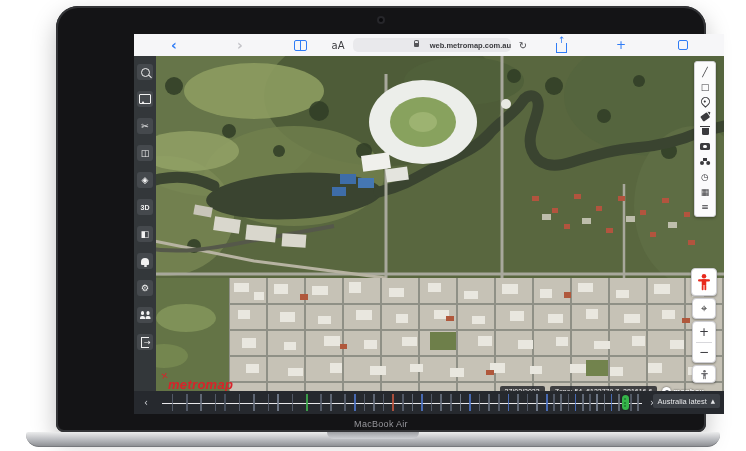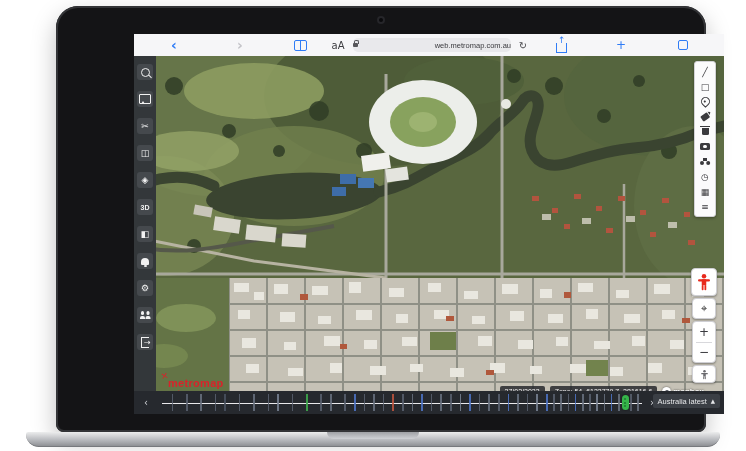--- a/index.html
+++ b/index.html
@@ -21,21 +21,21 @@
   .screen{position:absolute;left:78px;top:28px;width:590px;height:380px;background:#000;overflow:hidden;}
 
   
   .btoolbar{position:absolute;left:0;top:0;width:590px;height:22px;background:#f6f6f8;border-bottom:1px solid #d8d8dc;}
   .btoolbar .tb{position:absolute;top:0;height:22px;display:flex;align-items:center;justify-content:center;
                 font-family:"DejaVu Sans",sans-serif;}
   .chev{font-size:14px;font-weight:bold;color:#2f7cf6;line-height:22px;}
   .chev.dis{color:#c3c3c8;}
   .aA{font-size:10px;color:#3c3c40;letter-spacing:0;}
   .urlpill{position:absolute;left:219px;top:4px;width:158px;height:14px;background:#e9e9ec;border-radius:5px;
-           display:flex;align-items:center;justify-content:space-between;gap:11px;}
+           display:flex;align-items:center;justify-content:flex-end;gap:11px;font-weight:bold;}
   .urltext{font-size:7.5px;color:#3a3a3e;}
   .i-lock{width:5px;height:4px;background:#56565a;border-radius:1px;position:relative;display:inline-block;}
   .i-lock::before{content:"";position:absolute;top:-3px;left:.5px;width:3px;height:3px;border:1px solid #56565a;border-bottom:none;border-radius:2px 2px 0 0;}
   .refresh{font-size:10px;color:#4a4a4e;}
   .i-reader{width:11px;height:9px;border:1.4px solid #2f7cf6;border-radius:2px;position:relative;}
   .i-reader::after{content:"";position:absolute;top:0;bottom:0;left:50%;width:1.4px;background:#2f7cf6;}
   .i-share{width:9px;height:9px;border:1.4px solid #2f7cf6;border-top:none;position:relative;margin-top:5px;}
   .i-share::before{content:"↑";position:absolute;top:-7px;left:1.4px;color:#2f7cf6;font-size:9px;line-height:9px;font-family:"DejaVu Sans",sans-serif;}
   .plus{font-size:12px;color:#2f7cf6;}
   .i-tabs{width:8px;height:8px;border:1.4px solid #2f7cf6;border-radius:2px;position:relative;background:#f6f6f8;}
@@ -85,21 +85,21 @@
         display:flex;align-items:center;justify-content:center;cursor:pointer;}
   .pegman-btn{right:7px;top:234px;width:24px;height:26px;}
   .locate-btn{right:8px;top:264px;width:22px;height:19px;font-family:"DejaVu Sans",sans-serif;font-size:11px;color:#333;}
   .zoom-panel{right:8px;top:287px;width:22px;height:40px;flex-direction:column;padding:0;}
   .zbtn{width:22px;height:19px;display:flex;align-items:center;justify-content:center;font-size:12px;color:#3a3a3e;cursor:pointer;font-family:"DejaVu Sans",sans-serif;}
   .zdiv{width:16px;height:1px;background:#d8d8dc;}
   .minipeg-btn{right:8px;top:331px;width:22px;height:16px;}
 
   
   .mmlogo{position:absolute;left:34px;top:322px;color:#d8232a;line-height:1;}
-  .mmlogo .word{font-size:11px;font-weight:bold;letter-spacing:.3px;}
+  .mmlogo .word{font-size:13px;font-weight:bold;font-style:italic;letter-spacing:.3px;}
   .mmlogo .tag{font-size:5.5px;text-align:center;margin-top:1px;}
   .mmlogo .xmark{position:absolute;left:-7px;top:-6px;font-size:9px;transform:rotate(-12deg);}
   .pills{position:absolute;right:20px;top:330px;display:flex;align-items:center;gap:5px;}
   .pill{background:rgba(38,40,45,.85);color:#f2f2f4;font-size:7px;padding:2px 5px;border-radius:2px;white-space:nowrap;}
   .mapbox{display:flex;align-items:center;gap:2px;color:#fff;font-size:8px;font-weight:bold;text-shadow:0 0 2px rgba(0,0,0,.8);}
   .mb-circle{width:9px;height:9px;border-radius:50%;background:#fff;position:relative;box-shadow:0 0 2px rgba(0,0,0,.6);}
   .mb-circle::after{content:"";position:absolute;inset:2.5px;border-radius:50%;background:#4b4f55;}
   .attrib{position:absolute;right:20px;top:344px;font-size:6px;color:#e9e9ec;background:rgba(38,40,45,.6);padding:1px 3px;border-radius:2px;}
 
   
@@ -117,20 +117,21 @@
             padding:2.5px 5px;display:flex;align-items:center;gap:4px;cursor:pointer;white-space:nowrap;}
   .tl-label .up{font-size:5.5px;font-family:"DejaVu Sans",sans-serif;}
 </style>
 </head>
 <body>
 
 <div class="stage">
 
   <div class="shell">
     <div class="cam-dot"></div>
+    <div class="shell-label">MacBook Air</div>
 
     <div class="screen">
 
       <div class="btoolbar">
         <span class="tb chev" style="left:32px;width:16px;">‹</span>
         <span class="tb chev dis" style="left:98px;width:16px;">›</span>
         <span class="tb" style="left:158px;width:16px;">
             <span class="i-reader"></span>
           </span>
         <span class="tb aA" style="left:196px;width:16px;">aA</span>

